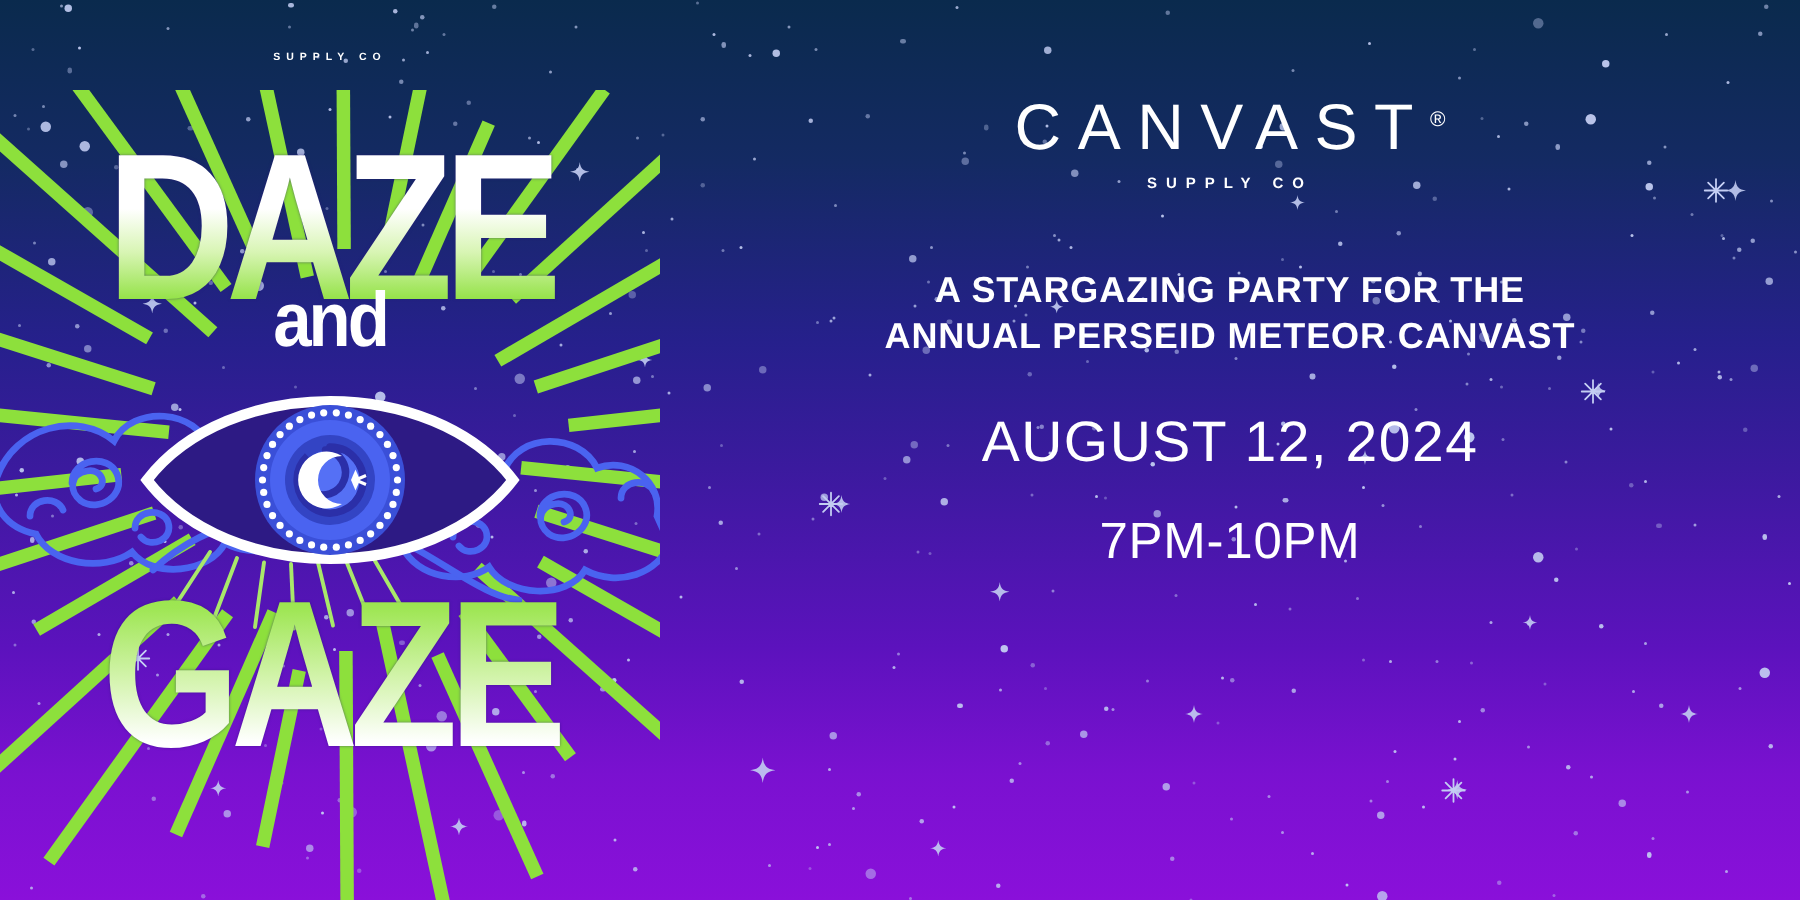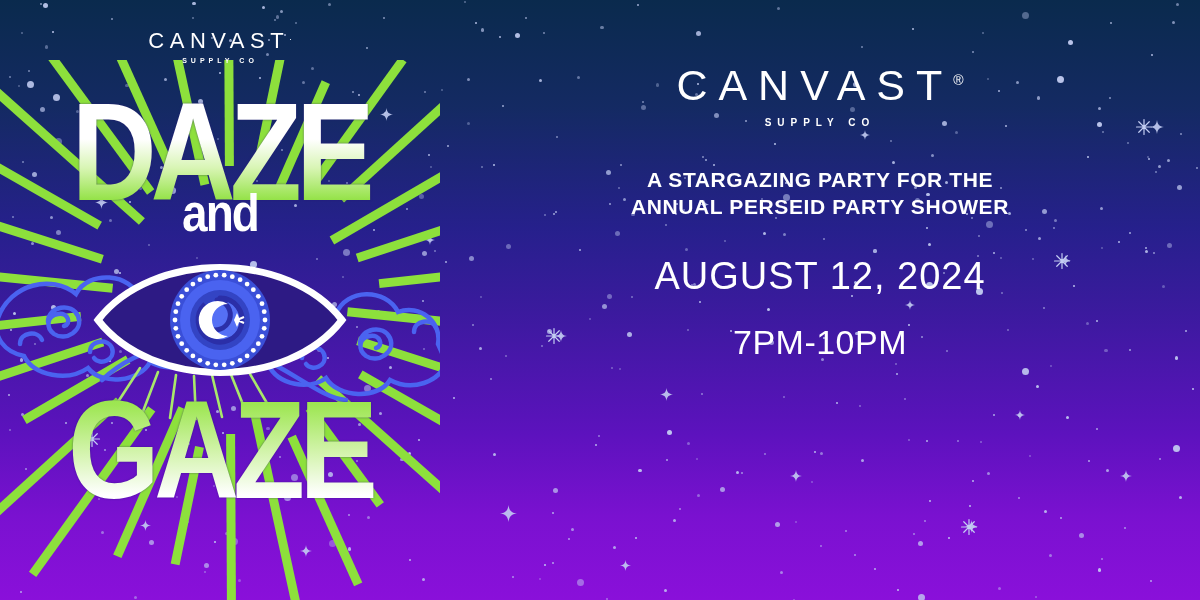--- a/index.html
+++ b/index.html
@@ -104,22 +104,22 @@
 
   #headline {
     margin-top:40px;
     color:#7ae234;
     font-size:56px; font-weight:700;
     letter-spacing:1px; line-height:1;
     white-space:nowrap;
   }
 
   #subhead {
-    margin-top:38px;
-    color:#ffffff; font-size:21px; font-weight:700;
+    margin-top:50px;
+    color:#ffffff; font-size:24px; font-weight:700;
     letter-spacing:.6px; line-height:1.3; text-align:center;
     white-space:nowrap;
   }
 
   #event-date {
     margin-top:36px;
     color:#ffffff; font-size:38px; font-weight:400;
     letter-spacing:1px; line-height:1; white-space:nowrap;
   }
 
@@ -695,21 +695,20 @@
           <line x1="357.5" y1="132.0" x2="405.8" y2="22.1"></line>
           <line x1="388.3" y1="131.2" x2="482.9" y2="-0.3"></line>
           <line x1="421.0" y1="139.1" x2="572.0" y2="1.9"></line>
           <line x1="411.9" y1="180.5" x2="624.4" y2="56.5"></line>
           <line x1="437.2" y1="198.0" x2="551.2" y2="160.4"></line>
           <line x1="459.1" y1="223.6" x2="620.1" y2="205.9"></line>
         </g>
     </svg>
 
     <div id="art-logo">
-      <div class="wm"><span>CANVAST</span><span class="reg">.</span></div>
       <div class="sub">SUPPLY CO</div>
     </div>
 
     <div class="retro" id="word-daze">DAZE</div>
 
     <div class="retro" id="word-and">and</div>
 
     <svg id="clouds" viewBox="0 0 460 180">
       <g fill="none" stroke="#4a63f0" stroke-width="4.5" stroke-linecap="round">
 
@@ -801,20 +800,20 @@
   <div id="info-panel">
 
     <div id="brand-logo">
       <div class="wm"><span>CANVAST</span><span class="reg">®</span></div>
       <div class="sub">SUPPLY CO</div>
     </div>
 
 
     <div id="subhead">
       <div>A STARGAZING PARTY FOR THE</div>
-      <div>ANNUAL PERSEID PARTY SHOWER</div>
+      <div>ANNUAL PERSEID METEOR CANVAST</div>
     </div>
 
     <div id="event-date">AUGUST 12, 2024</div>
     <div id="event-time">7PM-10PM</div>
   </div>
 
 </div>
 
 </body></html>

